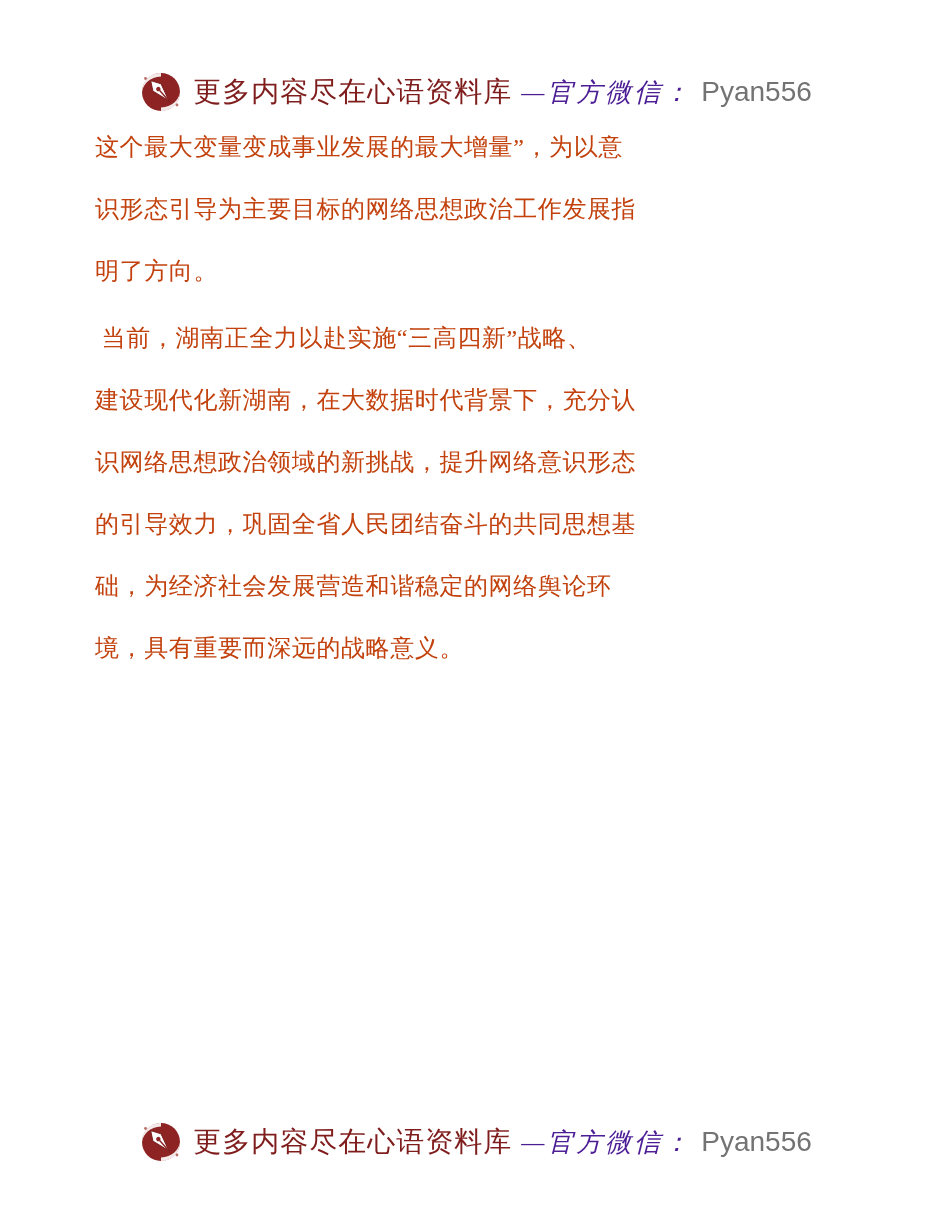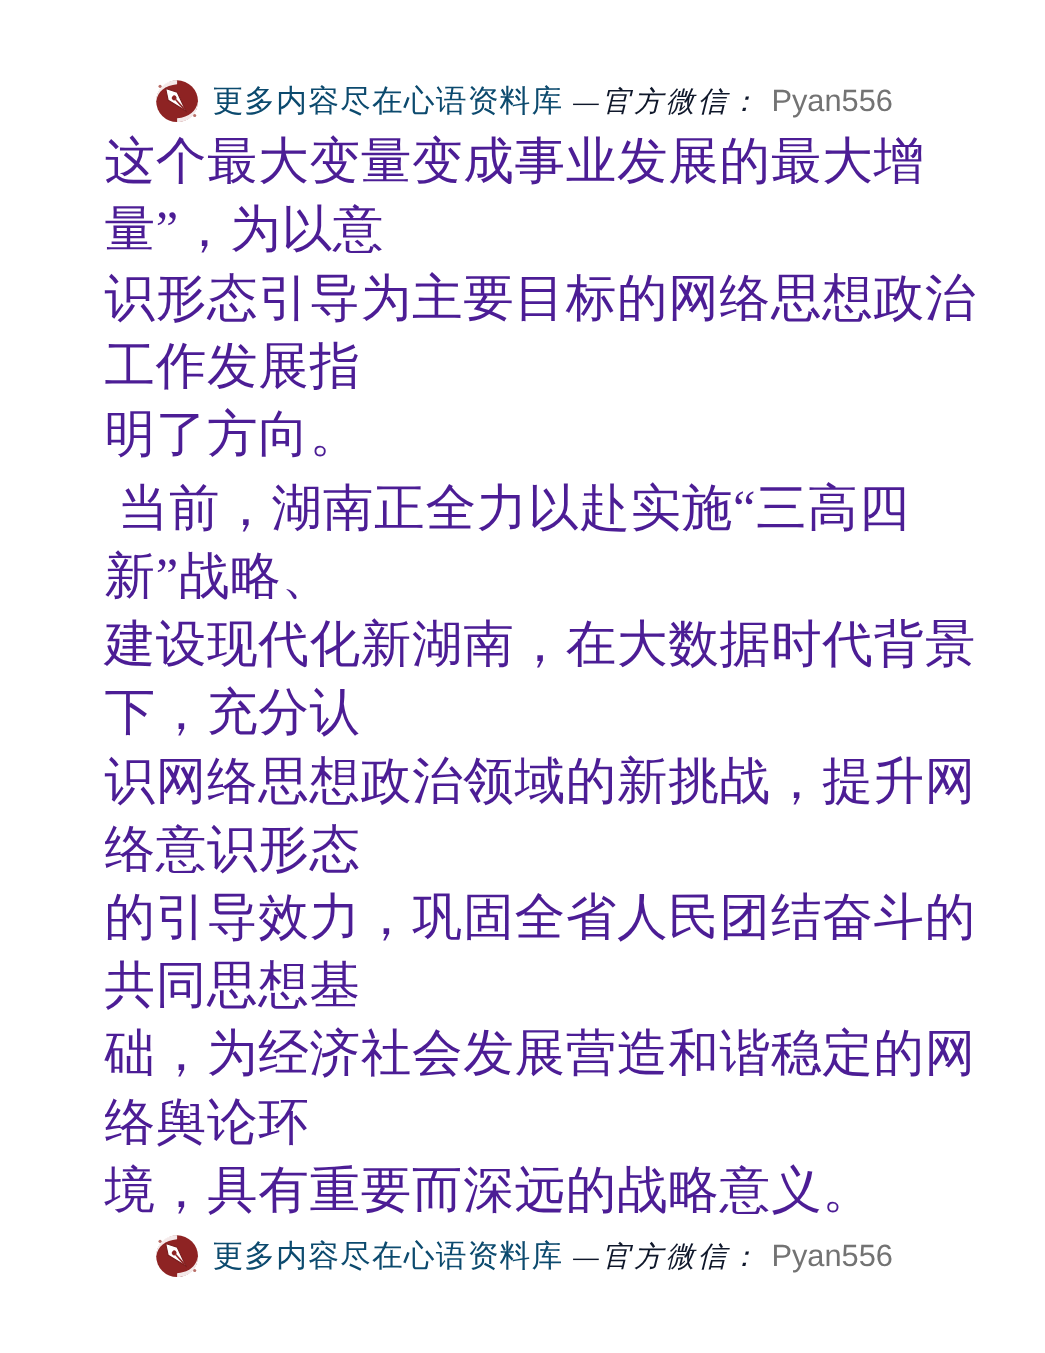--- a/index.html
+++ b/index.html
@@ -29,48 +29,48 @@
   .brand-bar.header { top: 66px; }
   .brand-bar.footer { top: 1116px; }
   .logo {
     width: 46px;
     height: 46px;
     flex: 0 0 auto;
     display: inline-block;
   }
   .brand-text {
     font-size: 28px;
-    color: #0c4a6e;
+    color: #7f1d1d;
     letter-spacing: 1px;
     font-family: Liberation Serif, serif;
   }
   .brand-sep {
     font-size: 26px;
-    color: #0f172a;
+    color: #4c1d95;
     font-style: italic;
     letter-spacing: 3px;
     font-family: "Liberation Serif", "DejaVu Serif", serif;
   }
   .brand-id {
     font-size: 28px;
     color: #737373;
     font-family: "Liberation Sans", "DejaVu Sans", sans-serif;
   }
   .content {
     position: absolute;
     left: 95px;
     top: 116px;
     width: 800px;
   }
   .para {
     margin: 0 0 5px 0;
-    font-size: 46px;
+    font-size: 24px;
     line-height: 62px;
     letter-spacing: 0.6px;
-    color: #4c1d95;
+    color: #c2410c;
     white-space: pre-wrap;
     font-family: "Liberation Serif", "DejaVu Serif", serif;
     font-weight: 400;
   }
 </style>
 </head>
 <body>
 
 <div class="page">
 

